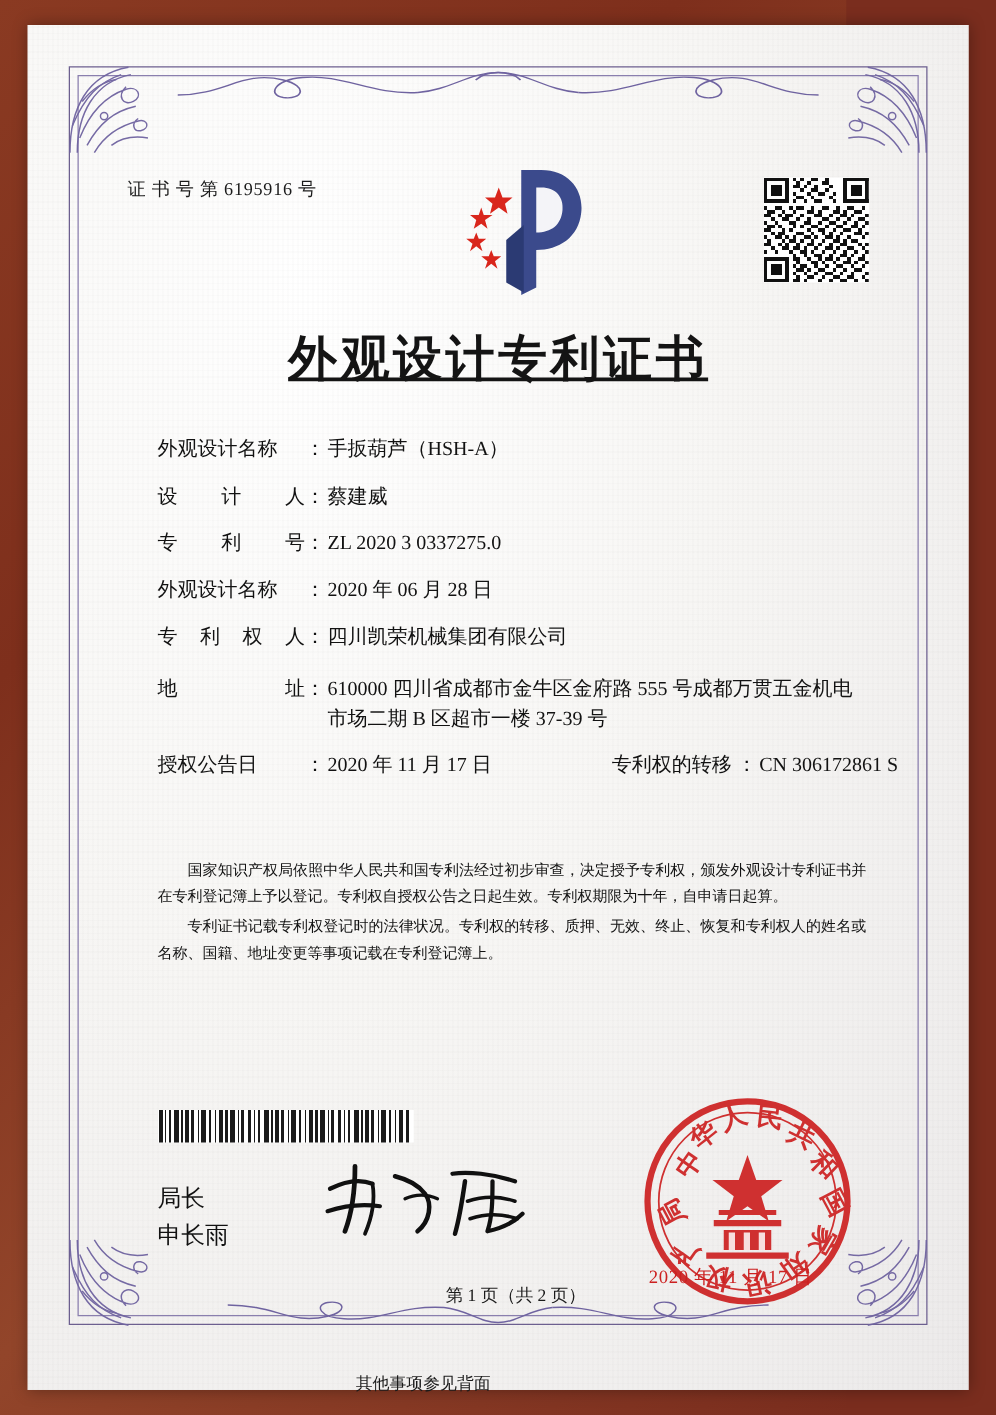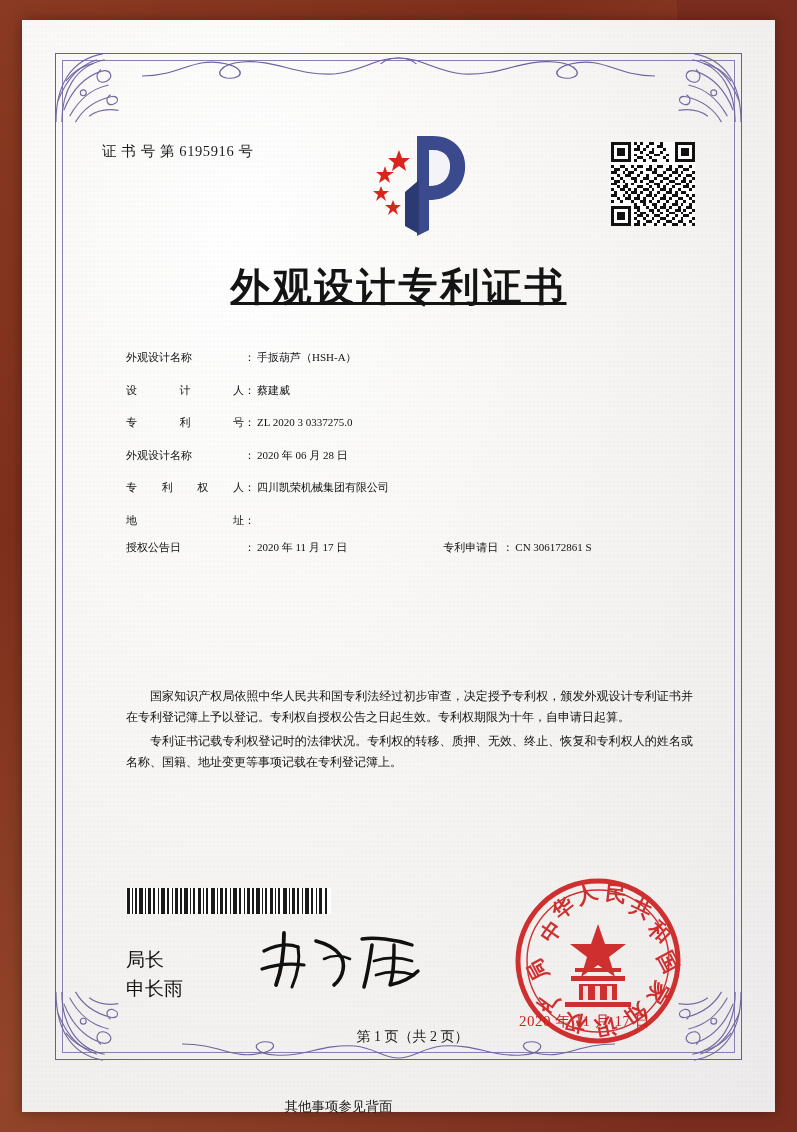--- a/index.html
+++ b/index.html
@@ -127,21 +127,21 @@
     font-family: "Liberation Serif", serif;
     text-decoration: underline;
   }
 
   
   .fields {
     position: absolute;
     left: 104px;
     top: 332px;
     right: 80px;
-    font-size: 11px;
+    font-size: 16px;
     color: #121212;
     line-height: 1;
   }
   .row {
     display: flex;
     align-items: baseline;
     margin-bottom: 21.5px;
   }
   .lab {
     width: 118px;
@@ -610,27 +610,28 @@
         </div>
         <div class="colon">：</div>
         <div class="val">四川凯荣机械集团有限公司</div>
       </div>
       <div class="row addr">
         <div class="lab spread">
           <span>地</span>
           <span>址</span>
         </div>
         <div class="colon">：</div>
+        <div class="val wrap">610000  四川省成都市金牛区金府路 555 号成都万贯五金机电市场二期 B 区超市一楼 37-39 号</div>
       </div>
       <div class="row two">
         <div class="lab">授权公告日</div>
         <div class="colon">：</div>
         <div class="val">2020 年 11 月 17 日</div>
         <div class="grp2">
-          <div class="lab2">专利申请日</div>
+          <div class="lab2">专利权的转移</div>
           <div class="colon">：</div>
           <div class="val">CN 306172861 S</div>
         </div>
       </div>
     </div>
 
     <div class="paras">
       <p>国家知识产权局依照中华人民共和国专利法经过初步审查，决定授予专利权，颁发外观设计专利证书并在专利登记簿上予以登记。专利权自授权公告之日起生效。专利权期限为十年，自申请日起算。</p>
       <p>专利证书记载专利权登记时的法律状况。专利权的转移、质押、无效、终止、恢复和专利权人的姓名或名称、国籍、地址变更等事项记载在专利登记簿上。</p>
     </div>

